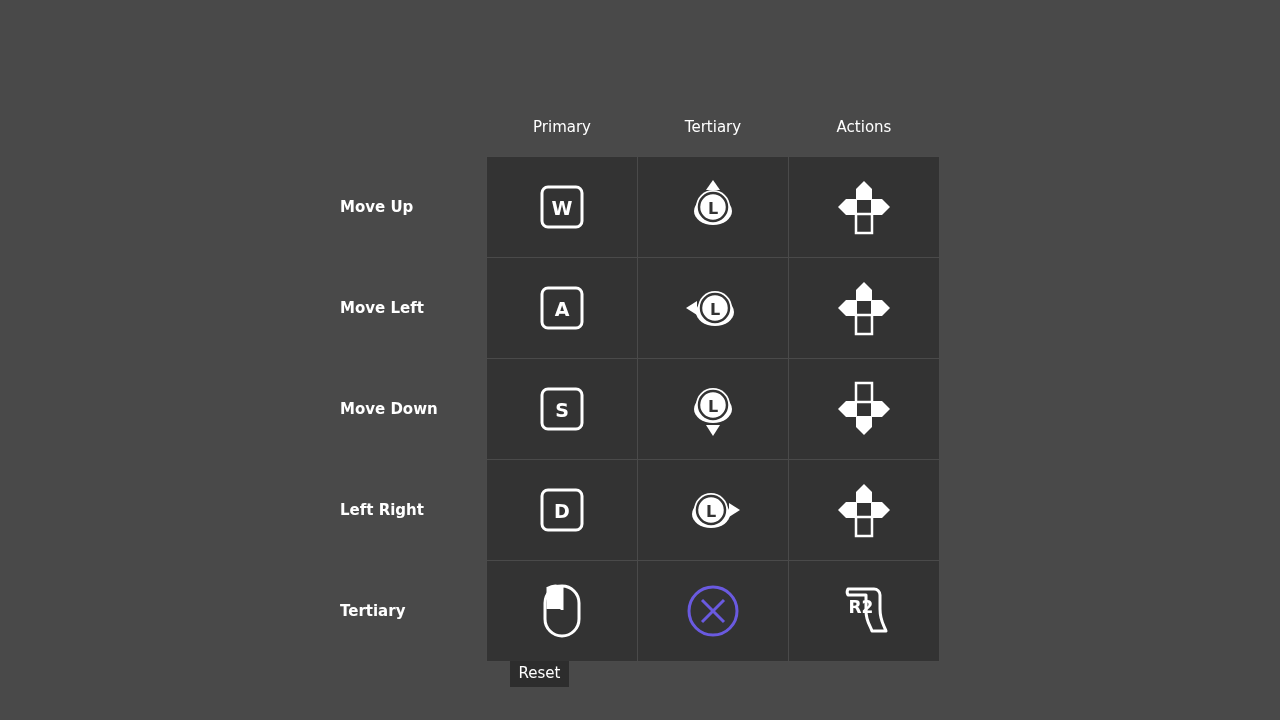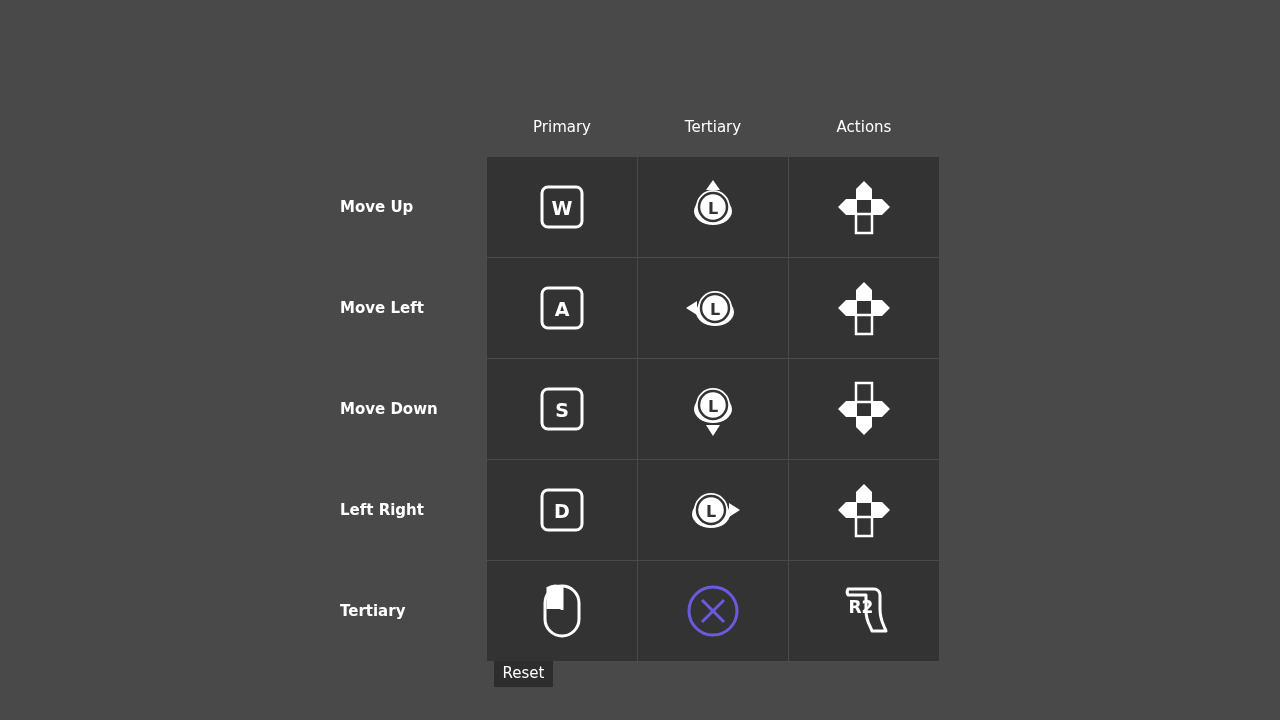--- a/index.html
+++ b/index.html
@@ -67,21 +67,21 @@
   td.cell.selected {
     border: 2px solid #f2f2f2;
   }
   .icon-box {
     width: 150px; height: 100px;
     display: flex; align-items: center; justify-content: center;
   }
   svg { display: block; }
   .reset-wrap {
     position: absolute;
-    left: 0; top: 661px; width: 1047px;
+    left: 16px; top: 661px; width: 1047px;
     text-align: center;
   }
   .reset-btn {
     display: inline-block;
     background: #2d2d2d;
     color: #ffffff;
     font-size: 15px;
     font-family: "DejaVu Sans", "Liberation Sans", sans-serif;
     padding: 4px 9px 5px 9px;
     border: none;

